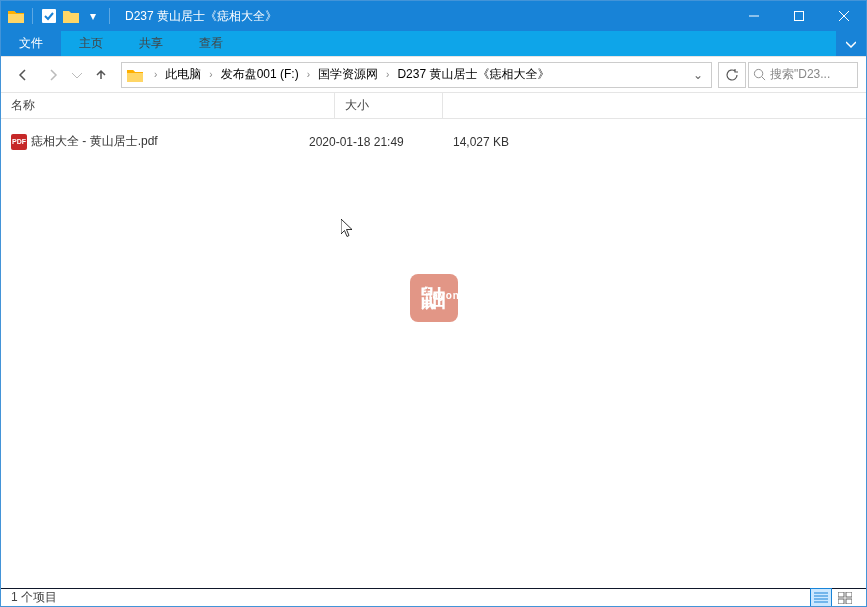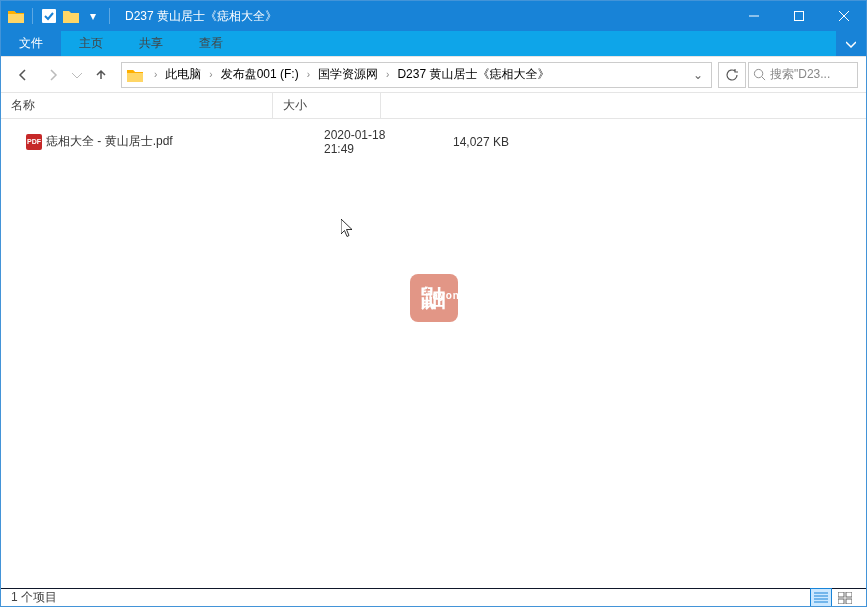--- a/index.html
+++ b/index.html
@@ -26,27 +26,27 @@
     .folder-icon-sm { width: 18px; height: 14px; margin-right: 6px; }
     .breadcrumb { display: flex; align-items: center; }
     .crumb { padding: 2px 4px; cursor: pointer; }
     .crumb-sep { margin: 0 4px; color: #888; font-size: 10px; }
     .addr-actions { margin-left: auto; display: flex; align-items: center; color: #666; gap: 4px; }
     .addr-refresh { width: 28px; height: 26px; border: 1px solid #ccc; display: flex; align-items: center; justify-content: center; cursor: pointer; }
     .search-box { width: 110px; height: 26px; border: 1px solid #ccc; display: flex; align-items: center; padding: 0 4px; color: #888; font-size: 12px; gap: 4px; }
     
     .columns-header { height: 26px; display: flex; border-bottom: 1px solid #e5e5e5; font-size: 12px; color: #444; }
     .col-h { padding: 4px 10px; border-right: 1px solid #e5e5e5; display: flex; align-items: center; }
-    .col-name { width: 272px; }
+    .col-name { width: 334px; }
     .col-date { width: 128px; }
     .col-size { width: 108px; }
     
     .file-list { flex: 1; overflow: auto; position: relative; }
     .file-row { height: 22px; display: flex; align-items: center; font-size: 12px; color: #333; cursor: pointer; }
-    .cell { padding: 0 25px; margin-top: 23px; }
+    .cell { padding: 0 10px; margin-top: 23px; }
     .cell-name { width: 298px; display: flex; align-items: center; gap: 4px; }
     .cell-date { width: 128px; }
     .cell-size { width: 108px; text-align: center; }
     .pdf-icon { width: 16px; height: 16px; background: #c62828; border-radius: 2px; color: #fff; font-size: 7px; font-weight: bold; display: flex; align-items: center; justify-content: center; }
     
     .watermark { position: absolute; top: 155px; left: 50%; transform: translateX(-50%); display: flex; align-items: center; gap: 12px; opacity: 0.75; pointer-events: none; }
     .wm-badge { width: 48px; height: 48px; background: #d9735e; border-radius: 8px; color: #fff; display: flex; align-items: center; justify-content: center; font-size: 24px; font-weight: bold; }
     .wm-text { font-size: 24px; color: #d9735e; letter-spacing: 6px; font-family: "KaiTi", "STKaiti", serif; }
     .wm-sub { position: absolute; left: 16px; top: 16px; font-size: 10px; color: #fff; letter-spacing: 1px; }
     

